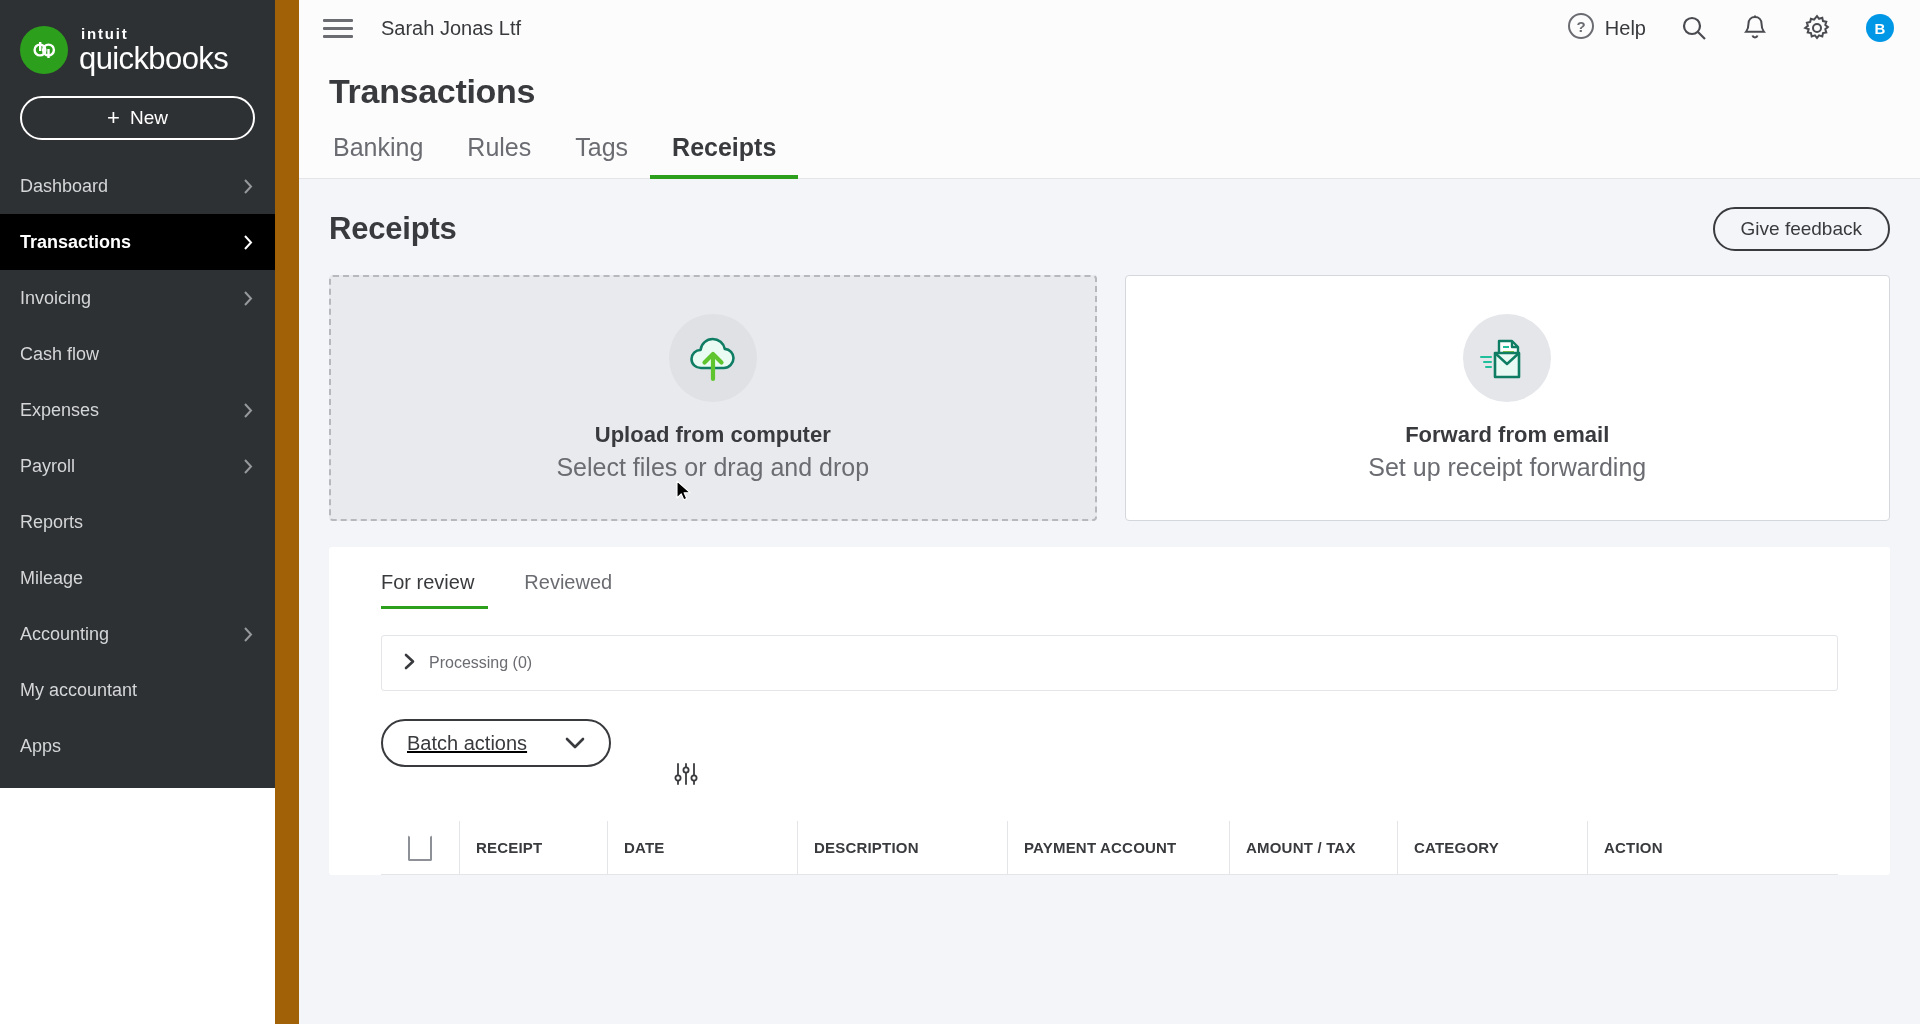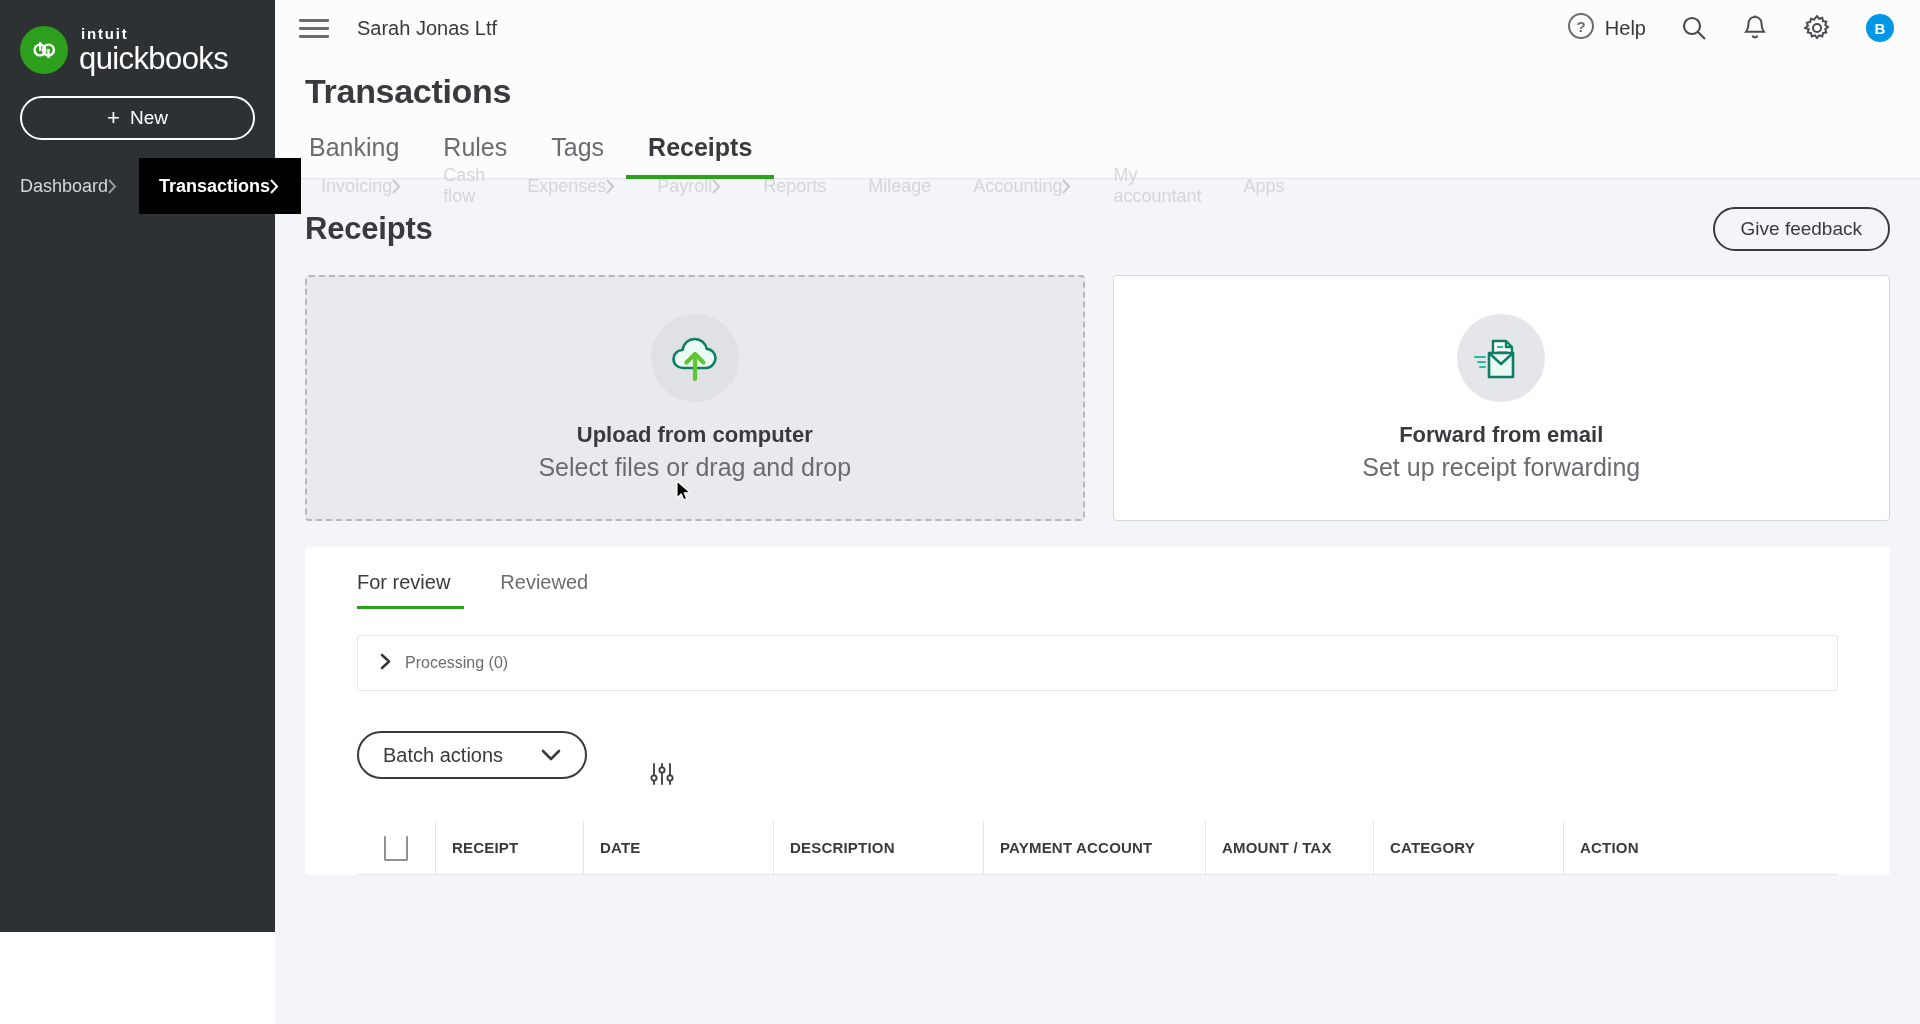--- a/index.html
+++ b/index.html
@@ -5,21 +5,21 @@
   * { box-sizing: border-box; margin: 0; padding: 0; }
   html, body {
     width: 1920px; height: 1024px;
     font-family: "Liberation Sans", sans-serif;
     background: #ffffff; overflow: hidden;
   }
   body { display: flex; }
 
   
   .sidebar {
-    width: 275px; height: 932px; flex: 0 0 275px;
+    width: 275px; height: 788px; flex: 0 0 275px;
     background: #2e3133; color: #e4e5e7;
     display: flex; flex-direction: column;
   }
   .logo-wrap { padding: 20px 0 0 20px; height: 80px; display: flex; align-items: center; }
   .logo { display: flex; align-items: center; gap: 11px; }
   .logo-mark {
     width: 48px; height: 48px; border-radius: 50%;
     background: #2ca01c; display: flex; align-items: center; justify-content: center;
     flex: 0 0 48px;
   }
@@ -34,32 +34,32 @@
   .new-btn {
     margin: 16px 20px 18px 20px; height: 44px;
     border: 2px solid #ffffff; border-radius: 24px;
     background: transparent; color: #ffffff;
     font-size: 19px; font-family: "Liberation Sans", sans-serif;
     display: flex; align-items: center; justify-content: center; gap: 10px;
     cursor: pointer;
   }
   .new-btn .plus { font-size: 22px; font-weight: 400; }
 
-  .nav { display: flex; flex-direction: row; }
+  .nav { display: flex; flex-direction: column; }
   .nav-item {
     height: 56px; display: flex; align-items: center;
     padding: 0 22px 0 20px; font-size: 18px; color: #d4d6d8;
     cursor: pointer; position: relative; justify-content: space-between;
   }
   .nav-item.active { background: #000000; color: #ffffff; font-weight: 700; }
   .nav-item .chev { opacity: .75; display: flex; align-items: center; }
   .nav-item.active .chev { opacity: 1; }
 
   
-  .main { flex: 1; height: 1024px; display: flex; flex-direction: column; background: #a16207; overflow: hidden; }
+  .main { flex: 1; height: 1024px; display: flex; flex-direction: column; background: #a16207; overflow: hidden; padding-left: 24px; }
 
   .topbar {
     height: 56px; background: #fcfcfc; display: flex; align-items: center;
     padding: 0 26px 0 24px; flex: 0 0 56px;
   }
   .hamburger { width: 30px; display: flex; flex-direction: column; gap: 5px; cursor: pointer; }
   .hamburger span { display: block; height: 3px; background: #6b6c72; border-radius: 1px; }
   .company-name { margin-left: 28px; font-size: 20px; color: #393a3d; }
   .topbar-right { margin-left: auto; display: flex; align-items: center; gap: 34px; }
   .help-group { display: flex; align-items: center; gap: 9px; cursor: pointer; color: #6b6c72; }
@@ -123,21 +123,21 @@
   .sub-tab:first-child { padding-left: 0; margin-right: 22px; }
   .sub-tab.active { color: #393a3d; border-bottom-color: #2ca01c; }
 
   .processing-row {
     margin: 26px 52px 0 52px; border: 1px solid #e3e5e8; border-radius: 3px;
     height: 56px; display: flex; align-items: center; padding: 0 22px; gap: 14px;
     cursor: pointer;
   }
   .processing-label { font-size: 16px; color: #6b6c72; }
 
-  .actions-row { display: flex; align-items: center; padding: 28px 0 0 52px; gap: 10px; }
+  .actions-row { display: flex; align-items: flex-start; padding: 28px 0 0 52px; gap: 10px; text-decoration: underline; }
   .batch-btn {
     border: 2px solid #393a3d; border-radius: 26px; background: #fff;
     height: 48px; padding: 0 24px; font-size: 20px; color: #393a3d;
     display: flex; align-items: center; gap: 38px;
     font-family: "Liberation Sans", sans-serif; cursor: pointer;
   }
   .filter-icon-wrap { margin-left: 52px; margin-top: 42px; cursor: pointer; }
 
   .table { margin: 30px 52px 4px 52px; }
   .table-head {

